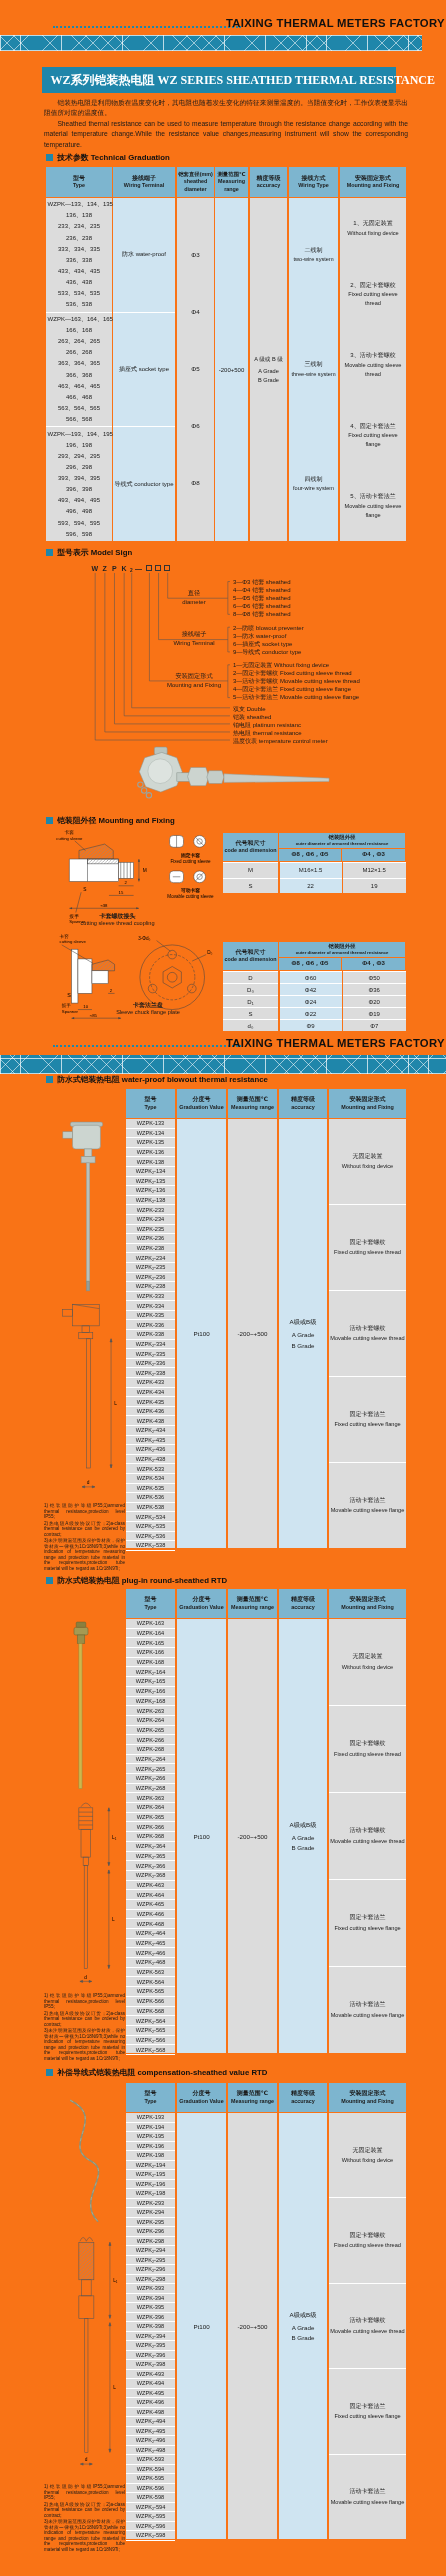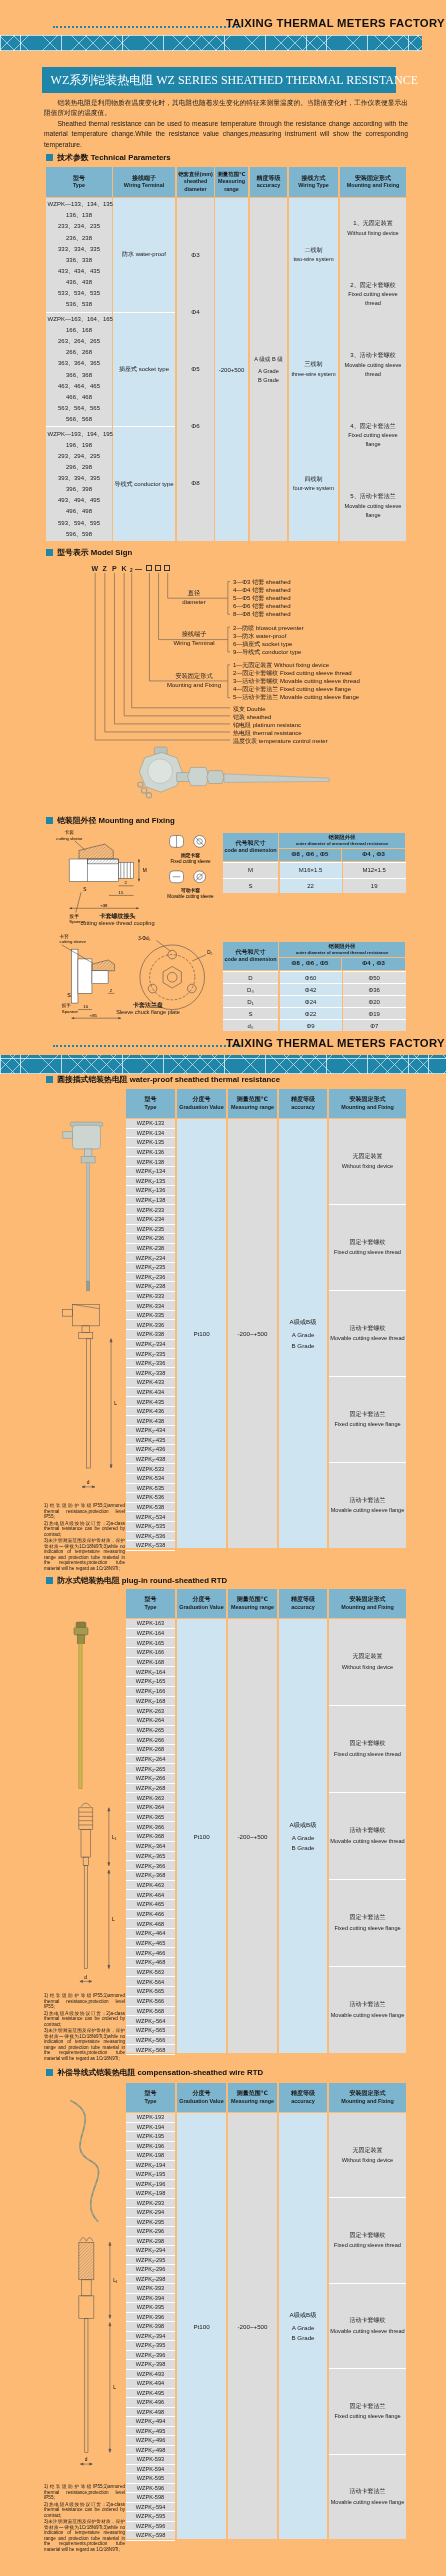--- a/index.html
+++ b/index.html
@@ -1,28 +1,28 @@
 <!DOCTYPE html>
 <html style="font-size:8.6px"><head>
 <meta charset="utf-8">
 <style>
   html,body{margin:0;padding:0;background:#fff}
-  .page{position:relative;width:446px;height:2576px;background:#fdba74;overflow:hidden;
+  .page{position:relative;width:446px;height:2576px;background:#f97316;overflow:hidden;
         font-family:"Liberation Sans","DejaVu Sans",sans-serif;color:#1a1a1a}
   .abs{position:absolute}
   
   .dotline{border-top:2.2px dotted #1f86aa;height:0}
   .factory{font-weight:bold;font-size:11.3px;color:#101010;text-align:right;letter-spacing:0.3px;white-space:nowrap}
   .band{background:#1f86aa;background-image:
     repeating-linear-gradient(45deg,rgba(255,255,255,.55) 0 0.5px,transparent 0.5px 10.2px),
     repeating-linear-gradient(135deg,rgba(255,255,255,.55) 0 0.5px,transparent 0.5px 10.2px),
     repeating-linear-gradient(90deg,rgba(255,255,255,.7) 0 0.5px,transparent 0.5px 20.4px),
     repeating-linear-gradient(0deg,rgba(255,255,255,.7) 0 0.5px,transparent 0.5px 7.5px)}
   .banner{background:#1f86aa;color:#fff;font-family:"Liberation Serif","DejaVu Serif",serif;
-          font-weight:normal;font-size:12px;line-height:26px;padding-left:8.6px;white-space:nowrap}
+          font-weight:bold;font-size:12px;line-height:26px;padding-left:8.6px;white-space:nowrap}
   .intro p{margin:0;font-size:6.7px;line-height:1.55;text-indent:2em;text-align:justify}
   .sechead{display:flex;align-items:center;gap:4.3px;font-weight:bold;font-size:7.8px;color:#111;white-space:nowrap}
   .sechead .sq{width:7px;height:7px;background:#1f86aa;flex:0 0 auto}
   
   .hcell{background:#7db5cf;display:flex;flex-direction:column;justify-content:center;align-items:center;
          text-align:center;color:#1c1c1c;line-height:1.3;box-sizing:border-box;padding:0.5px}
   .hcn{font-weight:bold;font-size:6px}
   .hen{font-weight:bold;font-size:5.4px}
   .gray{background:#dcdcdc}.blue{background:#cfe4f1}
   .col{position:absolute;box-sizing:border-box}
@@ -90,21 +90,21 @@
 
   <div class="abs banner" style="left:42px;top:67px;width:345px;height:26px">WZ系列铠装热电阻 WZ SERIES SHEATHED THERMAL RESISTANCE</div>
 
   <div class="abs intro" style="left:44px;top:98px;width:364px">
     <p>铠装热电阻是利用物质在温度变化时，其电阻也随着发生变化的特征来测量温度的。当阻值变化时，工作仪表便显示出阻值所对应的温度值。</p>
     <p>Sheathed thernal resistance can be used to measure temperature through the resistance change according with the material temperature change.While the resistance value changes,measuring instrument will show the corresponding temperature.</p>
   </div>
 
   <div class="abs sechead" style="left:46px;top:152px">
     <span class="sq"></span>
-    <span>技术参数 Technical Parameters</span>
+    <span>技术参数 Technical Graduation</span>
   </div>
 
   <div class="abs" style="left:46px;top:167px;width:359px;height:374px">
     <div class="hcell abs" style="left:0;top:0;width:66px;height:30px">
         <div class="hcn">型号</div>
         <div class="hen">Type</div>
       </div>
     <div class="hcell abs" style="left:67px;top:0;width:62px;height:30px">
         <div class="hcn">接线端子</div>
         <div class="hen">Wiring Terminal</div>
@@ -481,21 +481,21 @@
       </div>
       </div>
   </div>
 
   <div class="abs dotline" style="left:53px;top:1045px;width:188px"></div>
   <div class="abs factory" style="left:226px;top:1037px;width:199px">TAIXING THERMAL METERS FACTORY</div>
   <div class="abs band" style="left:0;top:1055px;width:446px;height:19.4px"></div>
 
   <div class="abs sechead" style="left:46px;top:1074px">
     <span class="sq"></span>
-    <span>圆接插式铠装热电阻 water-proof sheathed thermal resistance</span>
+    <span>防水式铠装热电阻 water-proof blowout thermal resistance</span>
   </div>
 
   <svg class="abs" style="left:54px;top:1121px" width="65" height="172" viewBox="0 0 120 320">
     <rect x="30" y="2" width="60" height="8" rx="3" fill="#b9c3be" stroke="#8a958f"></rect>
     <rect x="34" y="8" width="52" height="44" rx="6" fill="#ccd5d0" stroke="#8a958f"></rect>
     <rect x="16" y="20" width="18" height="12" fill="#c2ccc7" stroke="#8a958f"></rect>
     <rect x="56" y="52" width="14" height="14" fill="#c2ccc7" stroke="#8a958f"></rect>
     <rect x="50" y="66" width="26" height="12" fill="#bcc6c1" stroke="#8a958f"></rect>
     <rect x="60" y="78" width="6" height="220" fill="#b7c1bc" stroke="#97a19c"></rect>
     <rect x="60" y="298" width="6" height="18" fill="#939d98" stroke="#848e89"></rect>
@@ -762,21 +762,21 @@
         </div>
         <div class="mgroup">
           <div>活动卡套法兰</div>
           <div class="en">Movable cutting sleeve flange</div>
         </div>
       </div>
   </div>
 
   <div class="abs sechead" style="left:46px;top:2067px">
     <span class="sq"></span>
-    <span>补偿导线式铠装热电阻 compensation-sheathed wire RTD</span>
+    <span>补偿导线式铠装热电阻 compensation-sheathed value RTD</span>
   </div>
 
   <svg class="abs" style="left:54px;top:2097px" width="70" height="129" viewBox="0 0 130 240">
     <path d="M30 6 C 100 40 10 90 70 120 C 110 142 40 190 82 232" fill="none" stroke="#8c9278" stroke-width="3"></path>
     <path d="M30 6 C 100 40 10 90 70 120 C 110 142 40 190 82 232" fill="none" stroke="#b9bfa4" stroke-width="1" stroke-dasharray="6 8"></path>
   </svg>
   <svg class="abs" style="left:51px;top:2232px" width="75" height="237" viewBox="0 0 140 440">
     <g fill="none" stroke="#555">
       <path d="M54 16 q6 -14 12 0 M66 16 q6 -14 12 0"></path>
       <rect x="52" y="18" width="28" height="70" fill="url(#h1)" stroke="#555"></rect>

